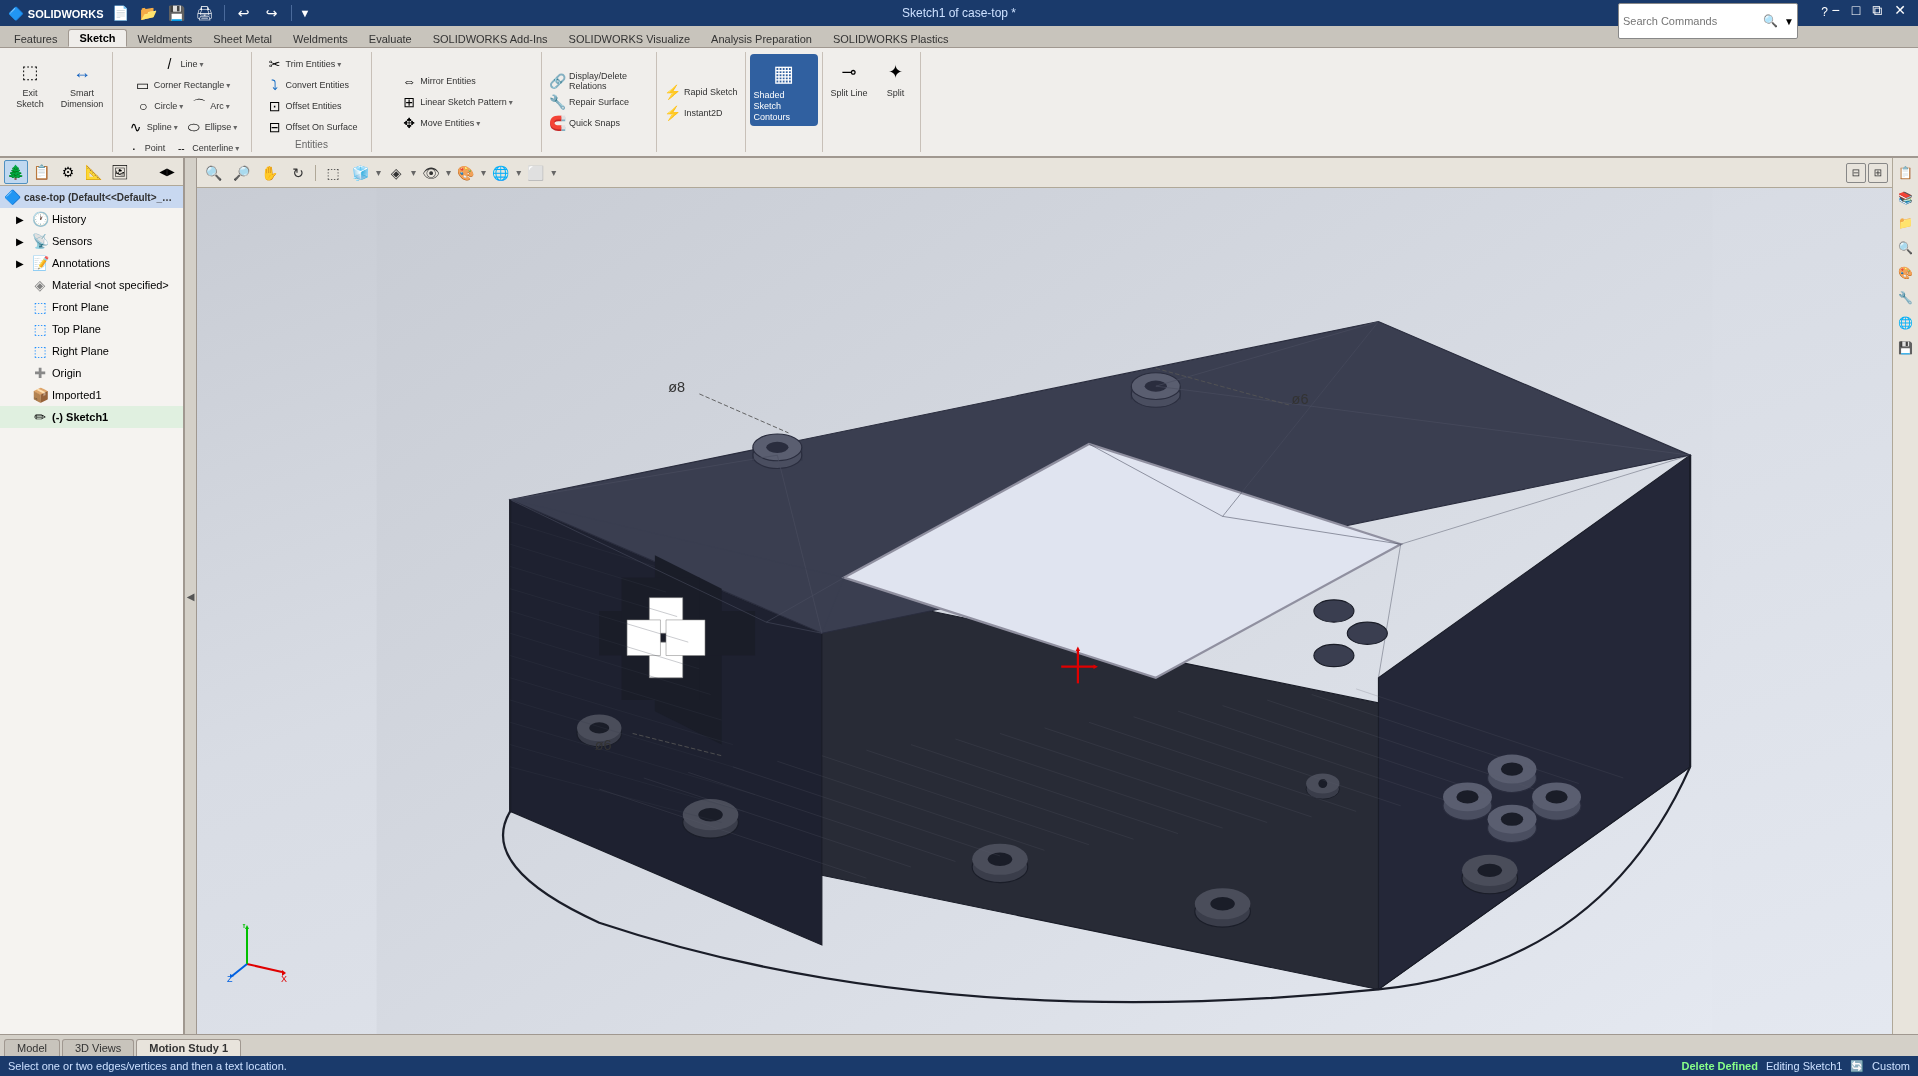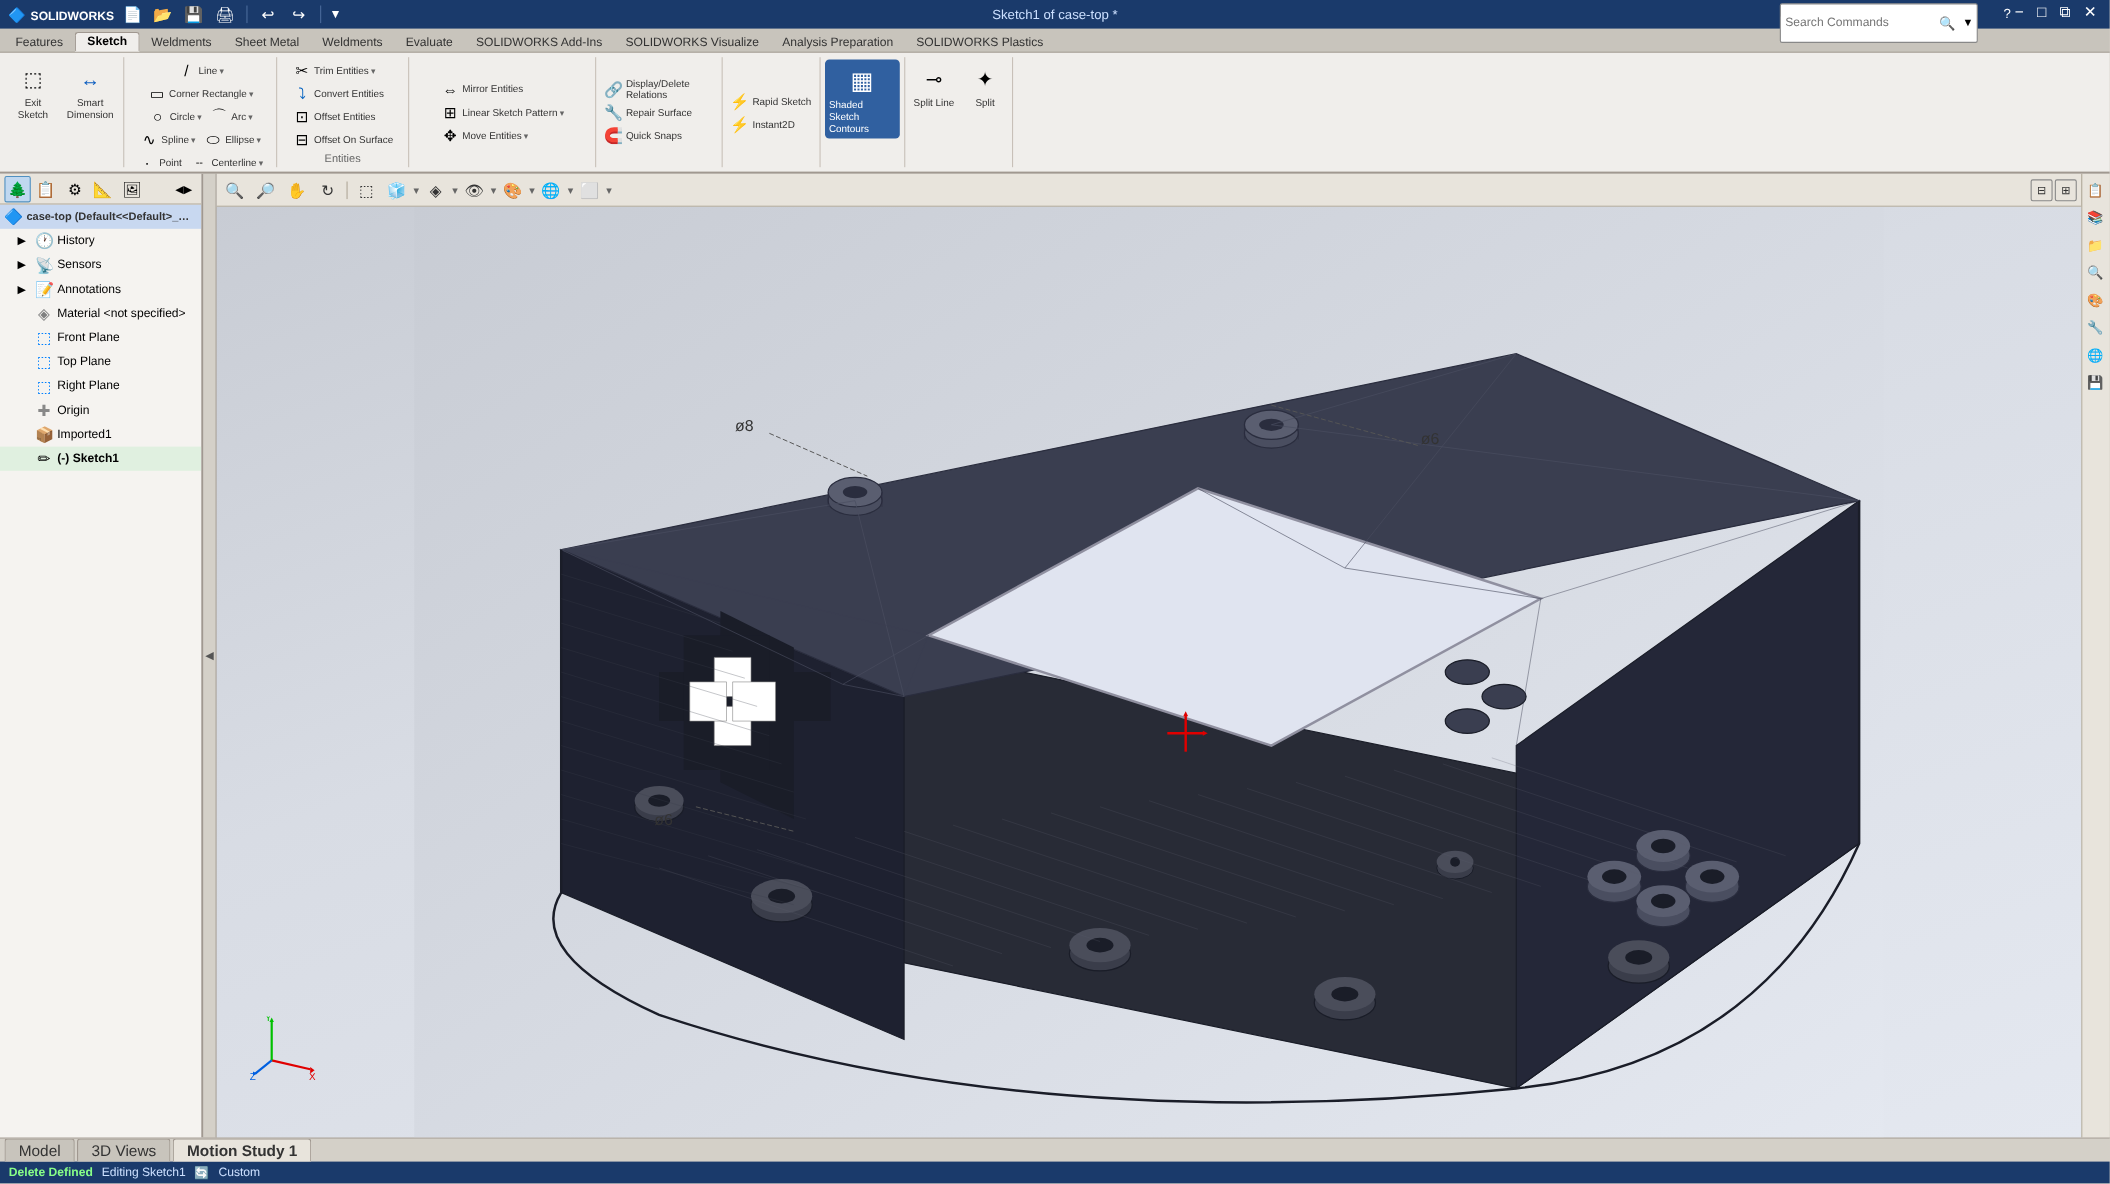--- a/index.html
+++ b/index.html
@@ -167,21 +167,21 @@
       display: flex; align-items: center;
       padding: 0 8px; gap: 8px; color: white; font-size: 11px;
     }
     #status-tabs {
       height: 22px;
       background: #d4d0c8;
       display: flex; align-items: flex-end;
       padding: 0 4px; gap: 2px; border-top: 1px solid #a09890;
     }
     .status-tab {
-      padding: 2px 12px; font-size: 14px; cursor: pointer;
+      padding: 2px 12px; font-size: 11px; cursor: pointer;
       border-top-left-radius: 3px; border-top-right-radius: 3px;
       background: #c8c4bc; border: 1px solid #a09890; border-bottom: none;
       color: #333;
     }
     .status-tab.active { background: #e8e4dc; font-weight: bold; }
 
     #titlebar-area {
       position: relative;
       height: 26px;
       background: #1a3a6b;
@@ -703,17 +703,18 @@
 </div>
 
 <div id="status-tabs" style="height:22px; background:#d4d0c8; display:flex; align-items:flex-end; padding:0 4px; gap:2px; border-top:1px solid #a09890;">
   <div class="status-tab">Model</div>
   <div class="status-tab">3D Views</div>
   <div class="status-tab active">Motion Study 1</div>
   <span style="flex:1;"></span>
 </div>
 
 <div id="status-bar" style="height:20px; background:#1a3a6b; display:flex; align-items:center; padding:0 8px; gap:8px; color:white; font-size:11px;">
+  <span style="flex:1; color:#cce0ff;">Select one or two edges/vertices and then a text location.</span>
   <span style="color:#88ff88; font-weight:bold;">Delete Defined</span>
   <span style="color:#cce0ff;">Editing Sketch1</span>
   <span style="color:#aaccff;">🔄</span>
   <span style="color:#cce0ff;">Custom</span>
 </div>
 
 </body></html>

